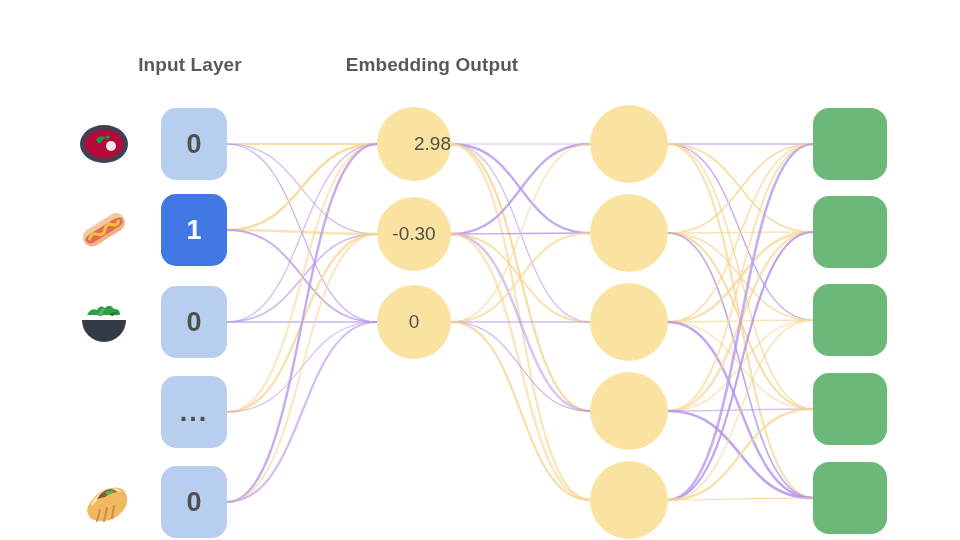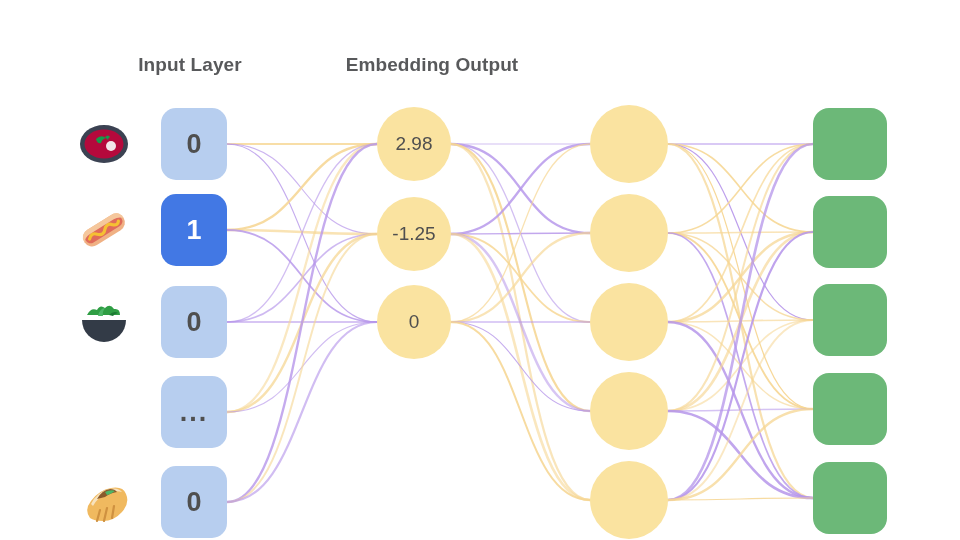--- a/index.html
+++ b/index.html
@@ -226,25 +226,25 @@
   <div class="input-box" style="left:194px; top:298px;">
       <span>0</span>
     </div>
   <div class="input-box dots" style="left:194px; top:388px;">
       <span>...</span>
     </div>
   <div class="input-box" style="left:194px; top:478px;">
       <span>0</span>
     </div>
 
-  <div class="circle-node" style="left:414px; top:120px;">
+  <div class="circle-node" style="left:414px; top:120px;justify-content:flex-end;">
       <span>2.98</span>
     </div>
   <div class="circle-node" style="left:414px; top:210px;">
-      <span>-1.25</span>
+      <span>-0.30</span>
     </div>
   <div class="circle-node" style="left:414px; top:298px;">
       <span>0</span>
     </div>
 
   <div class="circle-node hidden-node" style="left:629px; top:120px;"></div>
   <div class="circle-node hidden-node" style="left:629px; top:209px;"></div>
   <div class="circle-node hidden-node" style="left:629px; top:298px;"></div>
   <div class="circle-node hidden-node" style="left:629px; top:387px;"></div>
   <div class="circle-node hidden-node" style="left:629px; top:476px;"></div>

